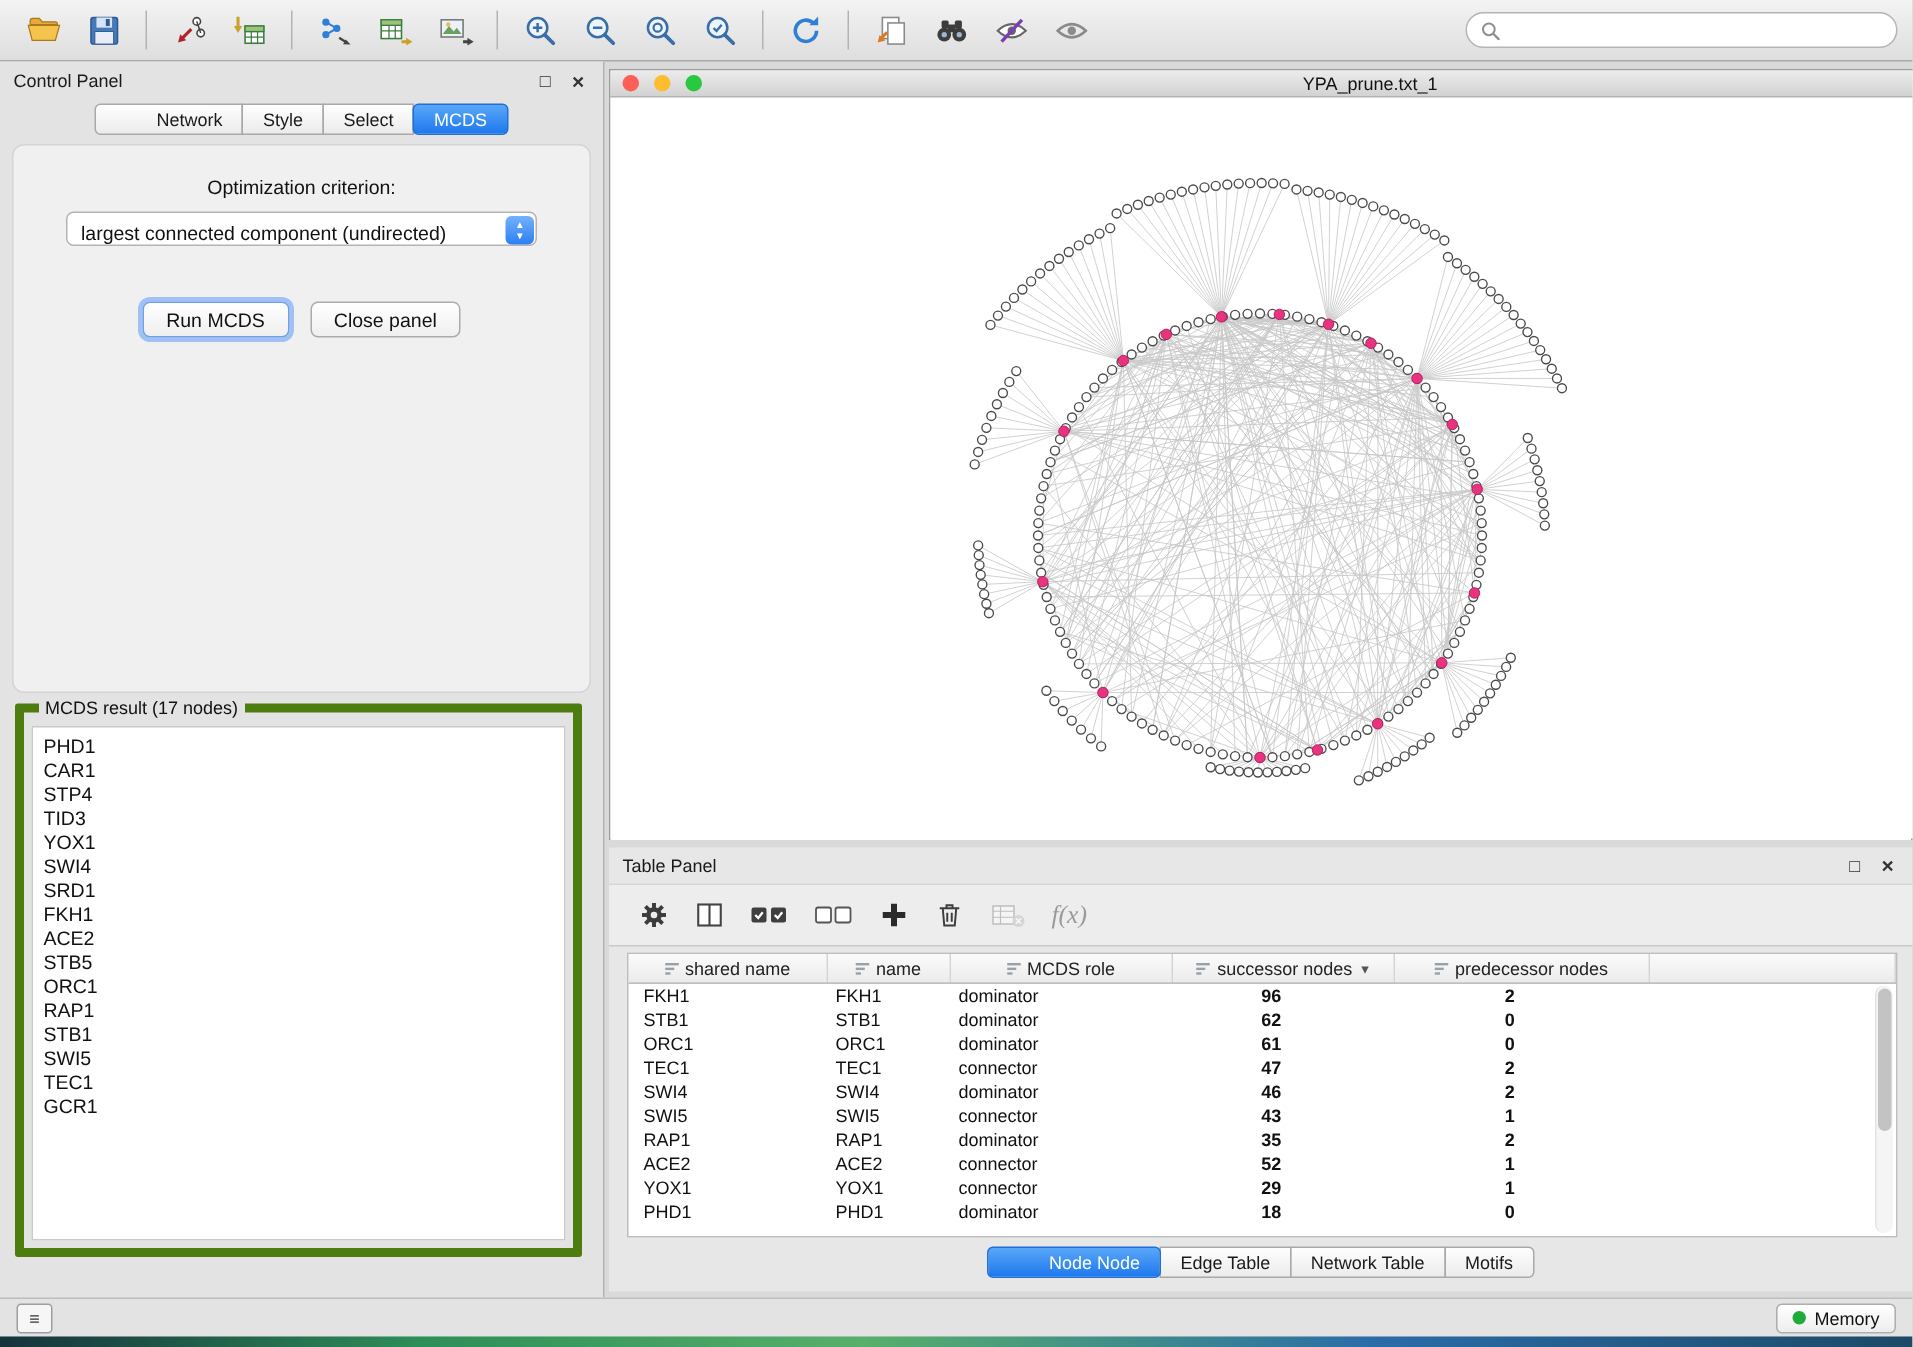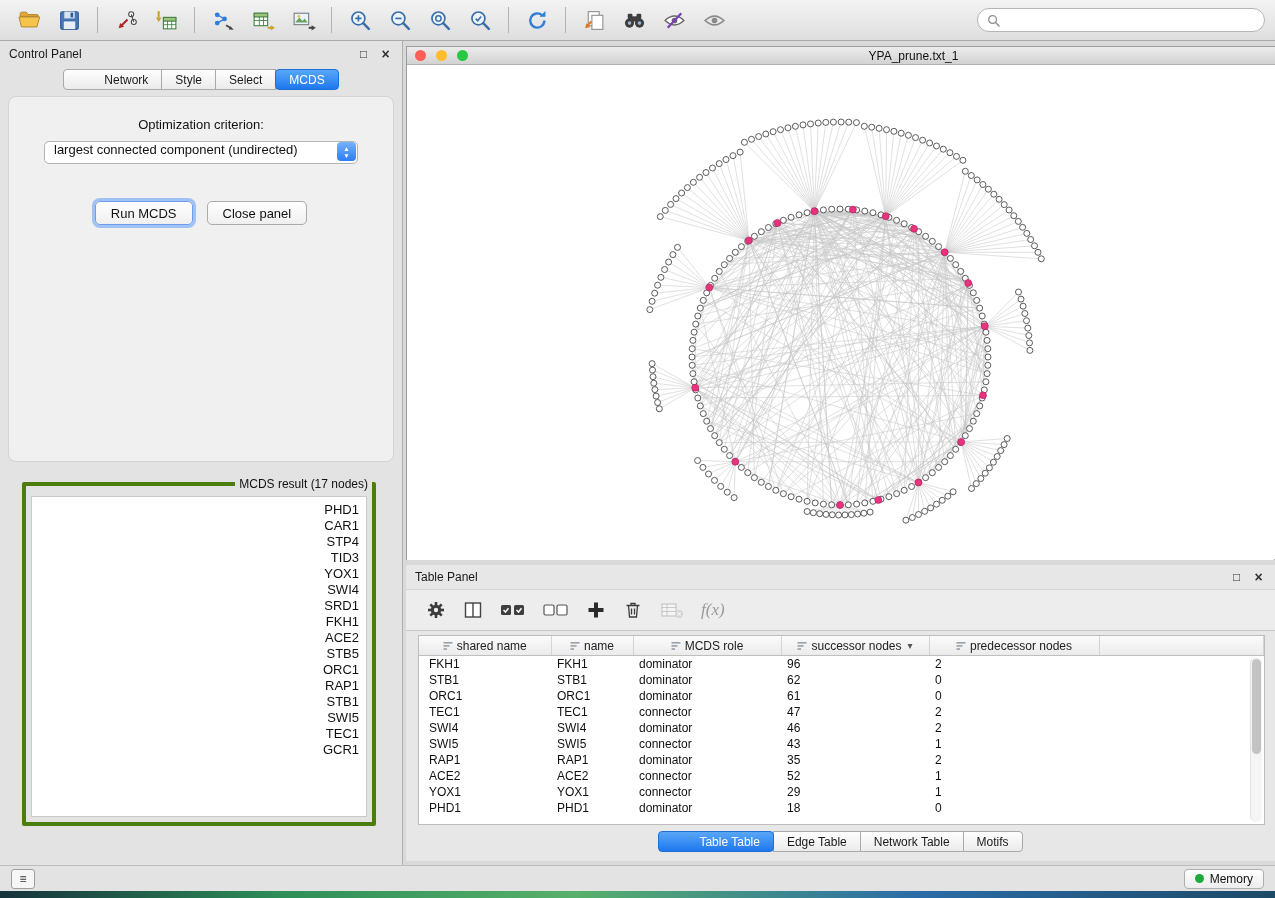--- a/index.html
+++ b/index.html
@@ -24,28 +24,28 @@
   .win-icon.close{font-weight:bold;font-size:14px;}
   .cp-tabs{display:flex;justify-content:center;margin-top:2px;position:relative;z-index:3;}
   .seg-tab{font-size:12px;height:21px;padding:0 13px;background:linear-gradient(#fefefe,#ebebeb);
     border:1px solid #a9a9a9;margin-right:-1px;color:#1a1a1a;font-family:inherit;cursor:pointer;}
   .seg-tab:first-child{border-top-left-radius:4px;border-bottom-left-radius:4px;padding-left:40px;}
   .seg-tab:last-child{border-top-right-radius:4px;border-bottom-right-radius:4px;margin-right:0;}
   .seg-tab.active{background:linear-gradient(#5aa7f8,#1e78ee);color:#fff;border-color:#1e6fd6;border-radius:4px;position:relative;z-index:2;}
   .mcds-card{position:absolute;left:8px;right:8px;top:55px;height:364px;background:#f0f0f0;border:1px solid #d4d4d4;border-radius:8px;}
   .opt-label{text-align:center;margin-top:20px;font-size:13px;color:#111;}
   .dropdown{position:relative;margin:9px auto 0;width:314px;height:23px;background:#fff;border:1px solid #b4b4b4;border-radius:5px;
-    display:flex;align-items:flex-start;box-sizing:border-box;cursor:pointer;}
+    display:flex;align-items:flex-end;box-sizing:border-box;cursor:pointer;}
   .dropdown .val{flex:1;font-size:13px;padding-left:9px;color:#111;white-space:nowrap;overflow:hidden;}
   .dropdown .stepper{width:19px;height:19px;border-radius:4px;background:linear-gradient(#74b3fb,#2d7ef2);margin-right:1px;
     display:flex;flex-direction:column;align-items:center;justify-content:center;color:#fff;font-size:6.5px;line-height:7px;}
   .btn-row{display:flex;justify-content:center;gap:14px;margin-top:14px;}
   .btn{font-size:13px;height:24px;padding:0 15px;background:linear-gradient(#ffffff,#efefef);border:1px solid #ababab;border-radius:5px;color:#111;font-family:inherit;cursor:pointer;margin-top:23px;}
   .btn.focused{box-shadow:0 0 0 3px rgba(95,155,250,.55);border-color:#6f9fe8;}
-  .mcds-fieldset{position:absolute;left:10px;right:14px;top:424px;bottom:27px;border:4px solid #4d7c0f;border-radius:2px;margin:12px;padding:5px;background:transparent;text-align:right;}
+  .mcds-fieldset{position:absolute;left:10px;right:14px;top:424px;bottom:27px;border:6px solid #4d7c0f;border-radius:2px;margin:0;padding:5px;background:transparent;}
   .mcds-fieldset legend{font-size:12px;padding:0 4px;margin-left:5px;color:#111;}
   .result-list{width:100%;height:100%;background:#fff;border:1px solid #c9c9c9;box-sizing:border-box;padding:5px 7px;overflow:hidden;}
   .mcds-item{font-size:13px;line-height:16px;color:#111;cursor:default;}
 
   
   .network-panel{position:absolute;left:406px;top:46px;width:1015px;height:514px;background:#fff;border:1px solid #9c9c9c;box-sizing:border-box;}
   .net-titlebar{height:17px;background:linear-gradient(#ececec,#d2d2d2);border-bottom:1px solid #b2b2b2;display:flex;align-items:center;position:relative;}
   .tl{width:11px;height:11px;border-radius:50%;cursor:pointer;flex:0 0 auto;}
   .tl.red{background:#ff5f57;margin-left:8px;}
   .tl.yellow{background:#febc2e;margin-left:10px;}
@@ -62,21 +62,21 @@
   .ticon svg{height:20px;}
   .fx{font-family:"Liberation Serif",serif;font-style:italic;color:#9a9a9a;font-size:17px;cursor:default;}
   .table-wrap{position:absolute;left:12px;right:10px;top:70px;bottom:36px;background:#fff;border:1px solid #bdbdbd;overflow:hidden;}
   table.node-table{border-collapse:collapse;table-layout:fixed;width:100%;}
   .node-table th{height:19px;font-weight:normal;font-size:12px;background:linear-gradient(#fbfbfb,#ebebeb);
     border-right:1px solid #d4d4d4;border-bottom:1px solid #bfbfbf;color:#222;overflow:hidden;white-space:nowrap;padding:0 2px;cursor:pointer;}
   .thwrap{display:flex;align-items:center;justify-content:center;gap:4px;}
   .sortcaret{color:#555;font-size:10px;margin-left:2px;}
   .node-table td{height:16px;font-size:12px;color:#111;padding:0 6px;white-space:nowrap;overflow:hidden;}
   td.first{padding-left:10px;}
-  td.num{text-align:left;padding-right:21px;}
+  td.num{text-align:center;padding-right:21px;font-weight:bold;}
   .vscroll{position:absolute;top:21px;right:2px;bottom:2px;width:11px;background:#f5f5f5;border-left:1px solid #e2e2e2;border-radius:6px;}
   .vthumb{position:absolute;top:2px;left:1px;width:9px;height:95px;background:#c3c3c3;border-radius:5px;cursor:grab;}
   .tp-tabs{position:absolute;bottom:9px;left:0;right:0;display:flex;justify-content:center;}
 
   
   .status-bar{position:absolute;left:0;right:0;top:865px;height:26px;background:#e3e3e3;border-top:1px solid #bdbdbd;
     display:flex;align-items:center;padding:0 11px;box-sizing:border-box;}
   .list-btn{width:22px;height:18px;border:1px solid #9e9e9e;border-radius:3px;background:#f6f6f6;display:flex;align-items:center;justify-content:center;font-size:12px;color:#333;cursor:pointer;}
   .memory-btn{margin-left:auto;display:flex;align-items:center;gap:6px;border:1px solid #aeaeae;border-radius:4px;
     background:linear-gradient(#ffffff,#ededed);padding:2px 10px;font-size:12px;color:#111;cursor:pointer;height:20px;box-sizing:border-box;}
@@ -1218,21 +1218,21 @@
               <td class="num">0</td>
               <td></td>
             </tr>
           </tbody>
       </table>
       <div class="vscroll">
           <div class="vthumb"></div>
         </div>
     </div>
     <div class="tp-tabs">
-        <button class="seg-tab active">Table Table</button>
+        <button class="seg-tab active">Node Node</button>
         <button class="seg-tab">Edge Table</button>
         <button class="seg-tab">Network Table</button>
         <button class="seg-tab">Motifs</button>
       </div>
   </div>
 
   <div class="status-bar">
     <span class="list-btn">≡</span>
     <button class="memory-btn">
       <span class="memdot"></span>

